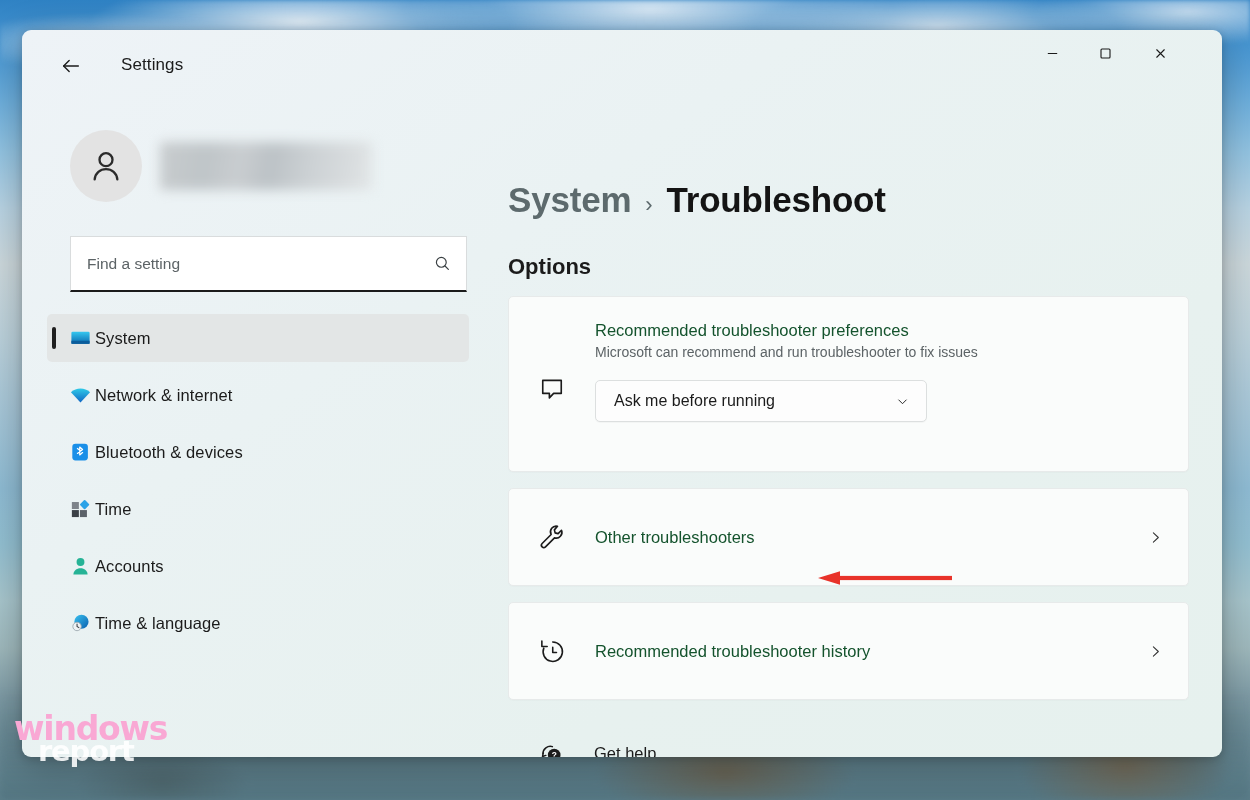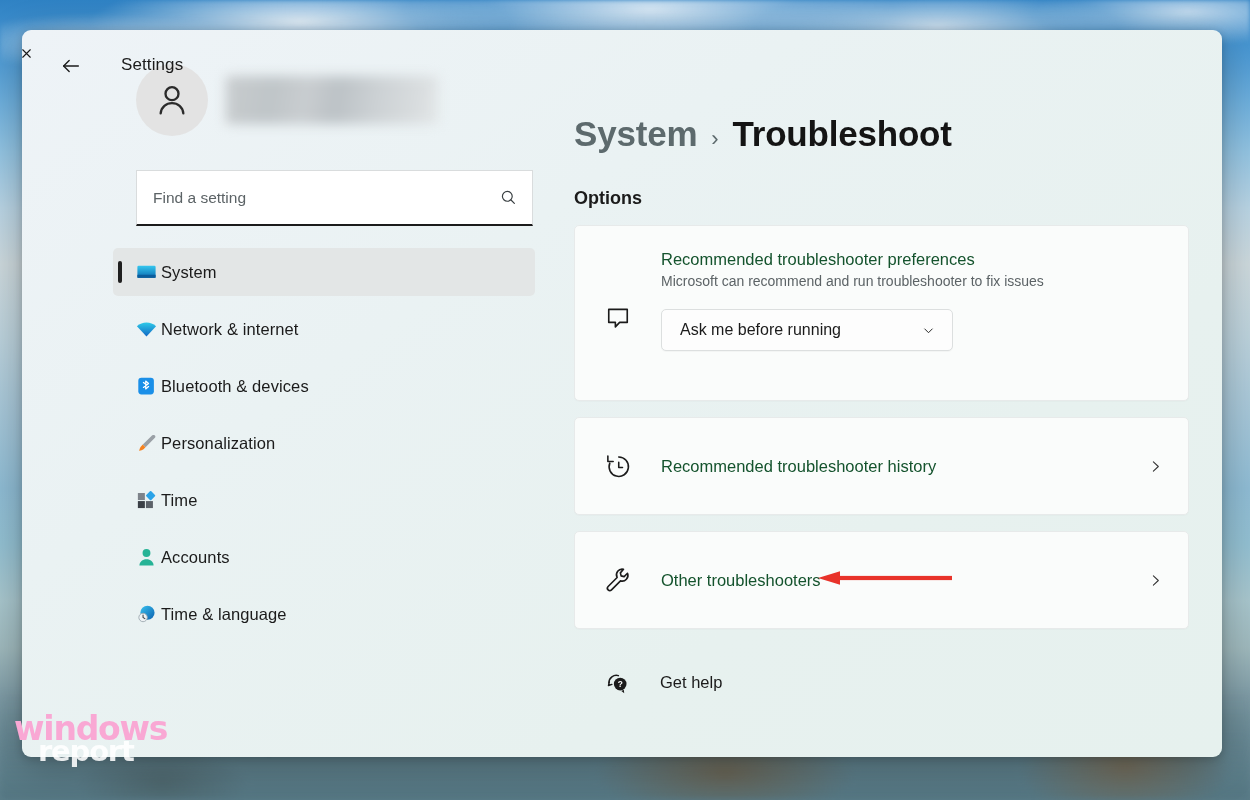--- a/index.html
+++ b/index.html
@@ -70,20 +70,21 @@
     position: absolute;
     left: 22px;
     top: 30px;
     width: 1200px;
     height: 727px;
     border-radius: 9px;
     overflow: hidden;
     background: linear-gradient(145deg, #eef3f7 0%, #eaf2f3 35%, #e7f1ef 70%, #e6f1ee 100%);
     box-shadow: 0 10px 40px rgba(0,0,0,.28), 0 2px 8px rgba(0,0,0,.18);
     display: flex;
+    flex-direction: column;
   }
 
   
   #titlebar {
     height: 66px;
     flex: 0 0 66px;
     display: flex;
     align-items: flex-start;
     position: relative;
   }
@@ -213,21 +214,21 @@
     gap: 14px;
     font-size: 35px;
     letter-spacing: -.2px;
   }
   #crumb-parent { color: #5d6a6d; font-weight: 600; cursor: pointer; }
   #crumb-sep { color: #5d6a6d; font-size: 22px; }
   #crumb-current { color: #141414; font-weight: 700; }
 
   #section-heading {
     margin-top: 34px;
-    font-size: 18px;
+    font-size: 22px;
     font-weight: 600;
     color: #1b1b1b;
   }
 
   .card {
     margin-top: 16px;
     background: #fafcfb;
     border: 1px solid #e7eaea;
     border-radius: 5px;
     box-shadow: 0 1px 1px rgba(0,0,0,.018);
@@ -256,21 +257,21 @@
   #pref-icon-wrap {
     flex: 0 0 86px;
     display: flex;
     justify-content: center;
     padding-top: 56px;
   }
   #pref-body { flex: 1; padding-top: 2px; }
 
   #dropdown {
     margin-top: 20px;
-    width: 292px; height: 42px;
+    width: 332px; height: 42px;
     background: #fdfdfd;
     border: 1px solid #dcdfdf;
     border-radius: 5px;
     display: flex;
     align-items: center;
     justify-content: space-between;
     padding: 0 16px 0 18px;
     cursor: pointer;
     box-shadow: 0 1px 1px rgba(0,0,0,.03);
   }
@@ -422,29 +423,20 @@
         <div class="nav-item">
           <span class="nav-icon">
             <svg width="22" height="22" viewBox="0 0 24 24">
               <rect x="3.6" y="3" width="17" height="18.2" rx="3.4" fill="#1a8fe8"></rect>
               <path d="M9.2 8.2l5.6 4.4-3.1 2.6V6.6l3.1 2.6-5.6 4.4" fill="none" stroke="#fff" stroke-width="1.35" stroke-linecap="round" stroke-linejoin="round"></path>
             </svg>
           </span>
           <span class="nav-label">Bluetooth &amp; devices</span>
         </div>
 
-        <div class="nav-item">
-          <span class="nav-icon">
-            <svg width="23" height="23" viewBox="0 0 24 24">
-              <path d="M19.6 3.2a1.7 1.7 0 0 1 1.2 2.9L11 15.9l-2.8-2.8L18 3.4a1.7 1.7 0 0 1 1.6-.2z" fill="#9aa0a6"></path>
-              <path d="M10.9 15.9l-2.8-2.8-2.1 2.2c-1 1.1-1.3 2.7-1.6 4.4 1.8-.3 3.4-.6 4.5-1.6l2-2.2z" fill="#f58220"></path>
-            </svg>
-          </span>
-          <span class="nav-label">Personalization</span>
-        </div>
 
         <div class="nav-item">
           <span class="nav-icon">
             <svg width="23" height="23" viewBox="0 0 24 24">
               <rect x="3" y="4.2" width="7.3" height="7.3" fill="#7d838a"></rect>
               <rect x="3" y="12.6" width="7.3" height="7.3" fill="#3b4046"></rect>
               <rect x="11.4" y="12.6" width="7.3" height="7.3" fill="#5c6269"></rect>
               <rect x="12.6" y="3.2" width="7.4" height="7.4" rx="1" fill="#2aa3e8" transform="rotate(45 16.3 6.9)"></rect>
             </svg>
           </span>
@@ -507,46 +499,46 @@
                   <path d="M6 9.5l6 6 6-6"></path>
                 </svg>
             </div>
           </div>
         </div>
       </div>
 
       <div class="card">
         <div class="card-row">
           <div class="card-icon">
+            <svg width="30" height="30" viewBox="0 0 24 24" fill="none" stroke="#1b1b1b" stroke-width="1.3" stroke-linecap="round" stroke-linejoin="round">
+              <path d="M16.4 3.4a4.6 4.6 0 0 0-5.1 6.6L4.1 17.2a1.9 1.9 0 0 0 2.7 2.7l7.2-7.2a4.6 4.6 0 0 0 5.6-6.1l-2.7 2.7-2.4-.6-.6-2.4 2.5-2.9z"></path>
+            </svg>
+          </div>
+          <div class="card-main">
+            <div class="card-title">Other troubleshooters</div>
+          </div>
+          <div class="chevron">
+            <svg width="17" height="17" viewBox="0 0 24 24" fill="none" stroke="#323232" stroke-width="1.5" stroke-linecap="round" stroke-linejoin="round">
+                <path d="M9 5.5l7 6.5-7 6.5"></path>
+              </svg>
+          </div>
+        </div>
+      </div>
+
+      <div class="card">
+        <div class="card-row">
+          <div class="card-icon">
             <svg width="29" height="29" viewBox="0 0 24 24" fill="none" stroke="#1b1b1b" stroke-width="1.3" stroke-linecap="round" stroke-linejoin="round">
               <path d="M12.2 4.2a8 8 0 1 1-7.4 5"></path>
               <path d="M3.2 3.4v4.4h4.4"></path>
               <path d="M12.2 8.6v4.2h3.1"></path>
             </svg>
           </div>
           <div class="card-main">
             <div class="card-title">Recommended troubleshooter history</div>
-          </div>
-          <div class="chevron">
-            <svg width="17" height="17" viewBox="0 0 24 24" fill="none" stroke="#323232" stroke-width="1.5" stroke-linecap="round" stroke-linejoin="round">
-                <path d="M9 5.5l7 6.5-7 6.5"></path>
-              </svg>
-          </div>
-        </div>
-      </div>
-
-      <div class="card">
-        <div class="card-row">
-          <div class="card-icon">
-            <svg width="30" height="30" viewBox="0 0 24 24" fill="none" stroke="#1b1b1b" stroke-width="1.3" stroke-linecap="round" stroke-linejoin="round">
-              <path d="M16.4 3.4a4.6 4.6 0 0 0-5.1 6.6L4.1 17.2a1.9 1.9 0 0 0 2.7 2.7l7.2-7.2a4.6 4.6 0 0 0 5.6-6.1l-2.7 2.7-2.4-.6-.6-2.4 2.5-2.9z"></path>
-            </svg>
-          </div>
-          <div class="card-main">
-            <div class="card-title">Other troubleshooters</div>
           </div>
           <div class="chevron">
             <svg width="17" height="17" viewBox="0 0 24 24" fill="none" stroke="#323232" stroke-width="1.5" stroke-linecap="round" stroke-linejoin="round">
                 <path d="M9 5.5l7 6.5-7 6.5"></path>
               </svg>
           </div>
         </div>
       </div>
 
       <div id="bottom-links">

